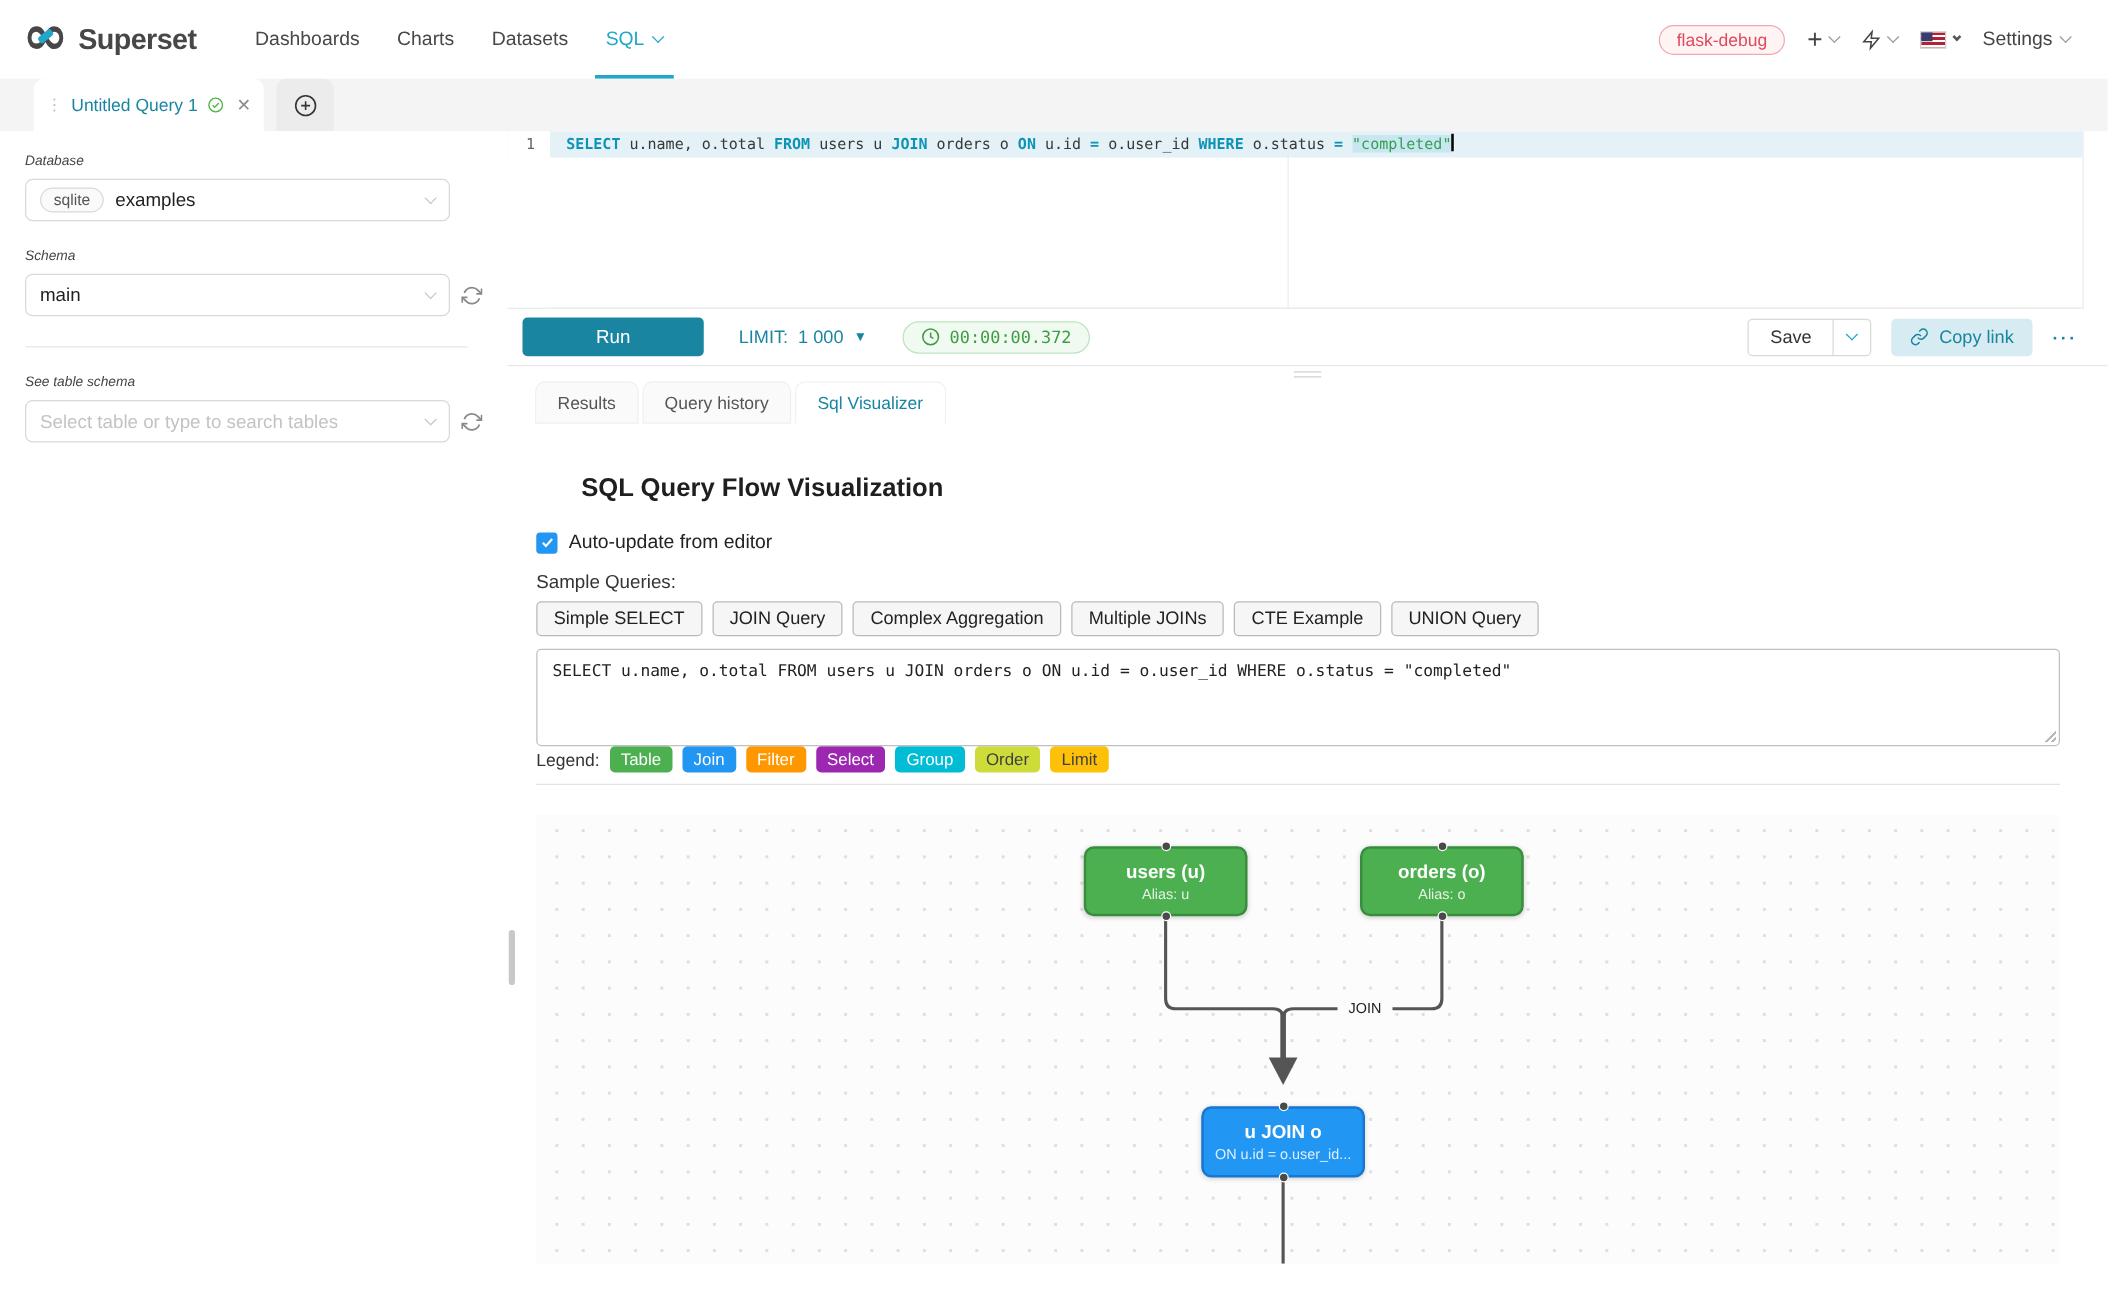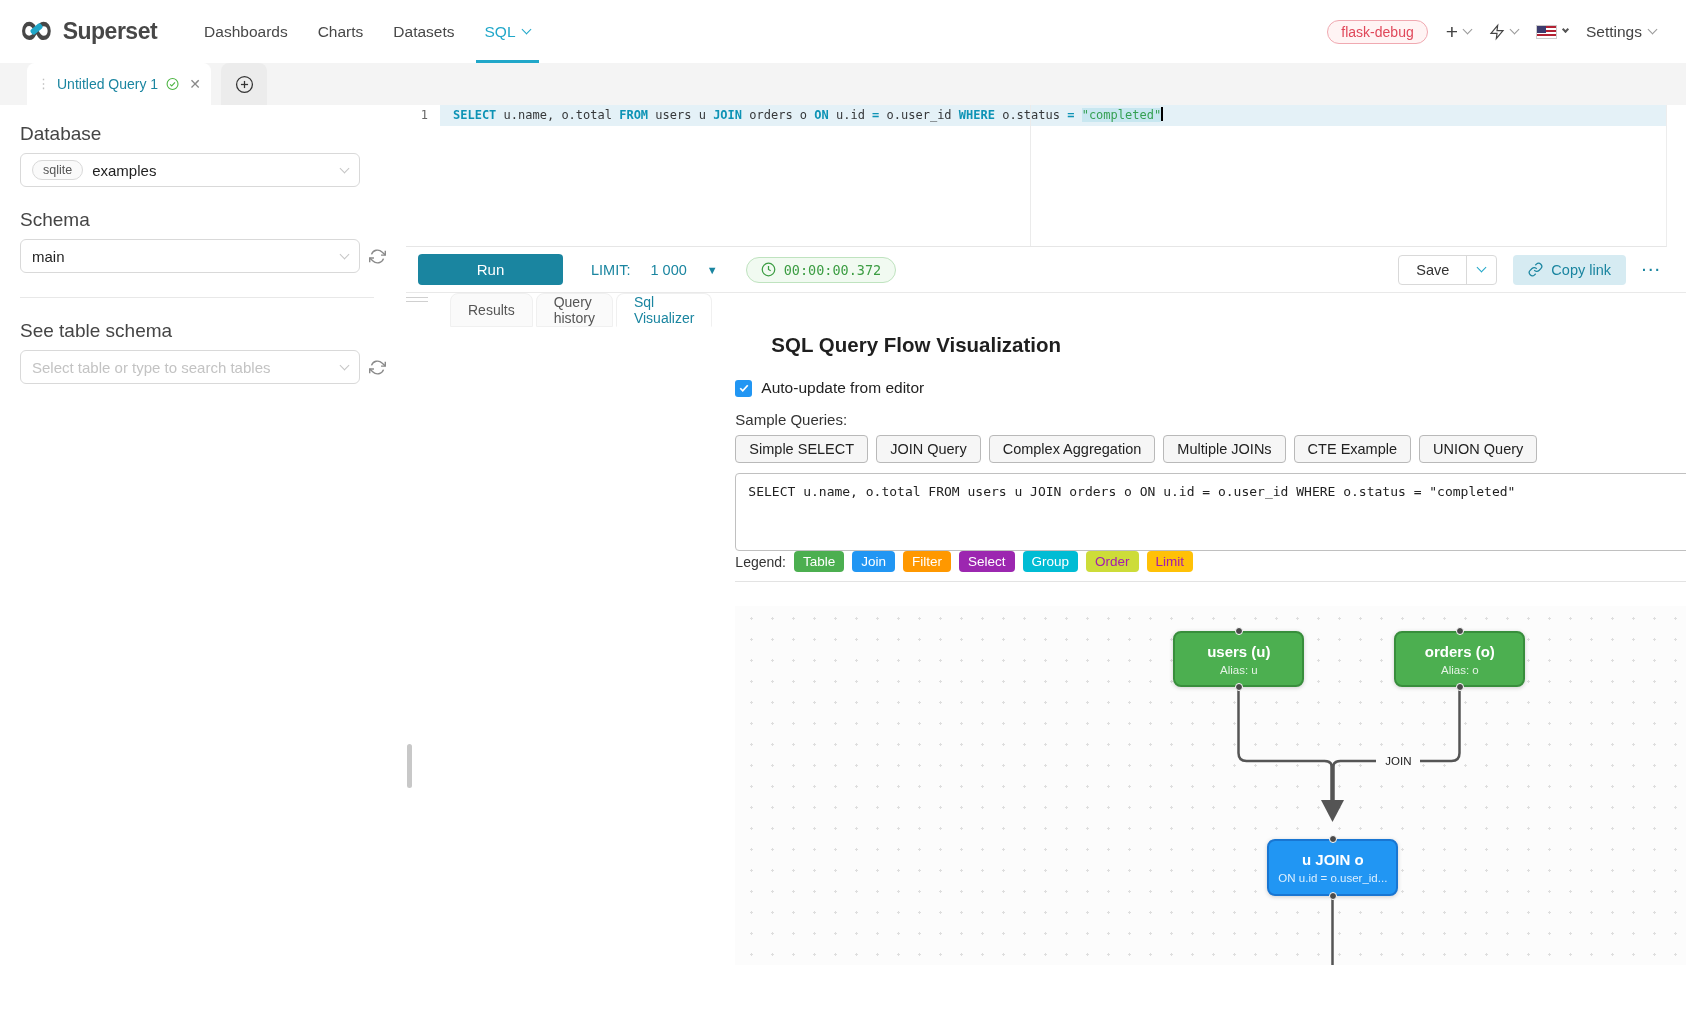--- a/index.html
+++ b/index.html
@@ -39,21 +39,21 @@
     display:flex; align-items:center; padding:0 10px; gap:8px; cursor:pointer; }
   .drag-dots { color:#c0c0c0; font-size:13px; line-height:10px; letter-spacing:-1px; }
   .qtab-label { color:#1a85a0; font-size:14px; white-space:nowrap; }
   .qtab-close { color:#8a8a8a; font-size:14px; margin-left:2px; cursor:pointer; }
   .newtab { width:46px; height:42px; background:#ececec; border-radius:8px 8px 0 0; margin-left:10px;
     display:flex; align-items:center; justify-content:center; cursor:pointer; }
 
   
   .sidebar { position:absolute; left:0; top:105px; width:406px; bottom:0; background:#fff;
     padding:18px 16px 0 20px; }
-  .fld-label { font-size:19px; color:#454545; margin-bottom:8px; }
+  .fld-label { font-size:11px; color:#454545; margin-bottom:8px;font-style:italic; }
   .sel-row { display:flex; align-items:center; gap:9px; }
   .sel { width:340px; height:34px; border:1px solid #d9d9d9; border-radius:6px; background:#fff;
     display:flex; align-items:center; padding:0 11px; gap:9px; cursor:pointer; }
   .sel .grow { flex:1; }
   .engine-pill { border:1px solid #d9d9d9; background:#fafafa; color:#555; font-size:12.5px;
     padding:2px 10px; border-radius:12px; }
   .sel-value { font-size:15px; color:#1f1f1f; }
   .sel-placeholder { font-size:15px; color:#c3c3c3; white-space:nowrap; overflow:hidden;
     text-overflow:ellipsis; max-width:280px; }
   .sel .chev { border-color:#c5c5c5; }
@@ -76,37 +76,37 @@
   .tok-pl { color:#36383a; }
   .tok-op { color:#0d93b5; font-weight:bold; }
   .tok-str { color:#35a053; background:rgba(32,167,201,0.14); }
   .cursor { display:inline-block; width:1.5px; height:14px; background:#000; vertical-align:-2px; }
 
   
   .toolbar { height:46px; display:flex; align-items:center; padding:0 24px 0 12px;
     border-bottom:1px solid #e9e9e9; margin-right:0; }
   .run-btn { width:145px; height:31px; background:#1a85a0; color:#fff; font-size:15px; border:none;
     border-radius:4px; cursor:pointer; display:flex; align-items:center; justify-content:center; }
-  .limit-group { margin-left:28px; display:flex; align-items:center; gap:20px; color:#1a85a0;
+  .limit-group { margin-left:28px; display:flex; align-items:center; gap:8px; color:#1a85a0;
     font-size:14.5px; cursor:pointer; }
   .limit-caret { font-size:11px; color:#1a85a0; }
   .timer { margin-left:28px; display:flex; align-items:center; gap:8px; border:1px solid #bfe3bf;
     background:#f1faf1; border-radius:14px; padding:4px 14px; color:#3c9d43;
     font-family:"DejaVu Sans Mono", monospace; font-size:13.5px; }
   .toolbar .spacer { flex:1; }
   .save-split { display:flex; align-items:stretch; border:1px solid #d9d9d9; border-radius:4px;
     overflow:hidden; background:#fff; }
   .save-main { padding:6px 17px; font-size:14.5px; color:#333; cursor:pointer; }
   .save-caret { border-left:1px solid #d9d9d9; padding:0 11px; display:flex; align-items:center; cursor:pointer; }
   .copylink { margin-left:16px; background:#d6ebf2; color:#1a85a0; border:none; border-radius:4px;
     padding:7px 15px; font-size:14.5px; display:flex; align-items:center; gap:8px; cursor:pointer; }
   .more-dots { margin-left:16px; color:#1a85a0; font-weight:bold; letter-spacing:2px; font-size:14px; cursor:pointer; }
 
   
-  .southpane { flex:1; position:relative; display:flex; flex-direction:row; overflow:hidden; }
+  .southpane { flex:1; position:relative; display:flex; flex-direction:column; overflow:hidden; }
   .pane-grip { height:12px; display:flex; align-items:center; justify-content:center; cursor:row-resize; }
   .pane-grip span { display:block; width:22px; height:5px;
     border-top:1.5px solid #d0d0d0; border-bottom:1.5px solid #d0d0d0; }
   .scroll-thumb { position:absolute; left:1px; top:451px; width:5px; height:44px; background:#c8c8c8;
     border-radius:3px; }
   .rtabs { display:flex; margin-left:22px; gap:3px; }
   .rtab { height:34px; padding:0 17px; display:flex; align-items:center; font-size:14px; color:#555;
     background:#fafafa; border:1px solid #f0f0f0; border-radius:8px 8px 0 0; cursor:pointer; }
   .rtab.active { background:#fff; color:#1a85a0; border-bottom-color:#fff; }
   .content { padding:40px 38px 0 23px; }
@@ -120,21 +120,21 @@
   .sample-btn { background:#f6f6f6; border:1px solid #b9b9b9; border-radius:4px; padding:5px 13px;
     font-size:14.5px; color:#222; cursor:pointer; font-family:"Liberation Sans", sans-serif; }
   .querybox { margin-top:10px; border:1px solid #c0c0c0; border-radius:4px; height:78px;
     padding:10px 12px; font-family:"DejaVu Sans Mono", monospace; font-size:13px; color:#222;
     position:relative; background:#fff; }
   .querybox::after { content:""; position:absolute; right:2px; bottom:2px; width:11px; height:11px;
     background:repeating-linear-gradient(-45deg, transparent 0 2px, #b9b9b9 2px 3.5px); cursor:nwse-resize;
     clip-path:polygon(100% 0, 100% 100%, 0 100%); }
   .legend-row { display:flex; align-items:center; gap:8px; font-size:14px; color:#333; }
   .lg-badge { padding:3px 9px; border-radius:4px; font-size:13.5px; color:#fff; }
-  .lg-badge.dark { color:#a21caf; }
+  .lg-badge.dark { color:#404040; }
   .content hr { border:none; border-top:1px solid #e3e3e3; margin-top:9px; }
 
   
   .flow { margin-top:24px; position:relative; width:1219px; height:359px; background:#fcfcfc;
     background-image:radial-gradient(#dedede 1.2px, transparent 1.2px); background-size:21px 21px;
     background-position:6px 2px; }
   .flow svg { position:absolute; left:0; top:0; }
   .fnode { position:absolute; width:131px; height:56px; border-radius:8px; display:flex;
     flex-direction:column; align-items:center; justify-content:center; cursor:grab;
     box-shadow:0 1px 4px rgba(0,0,0,0.18); }

